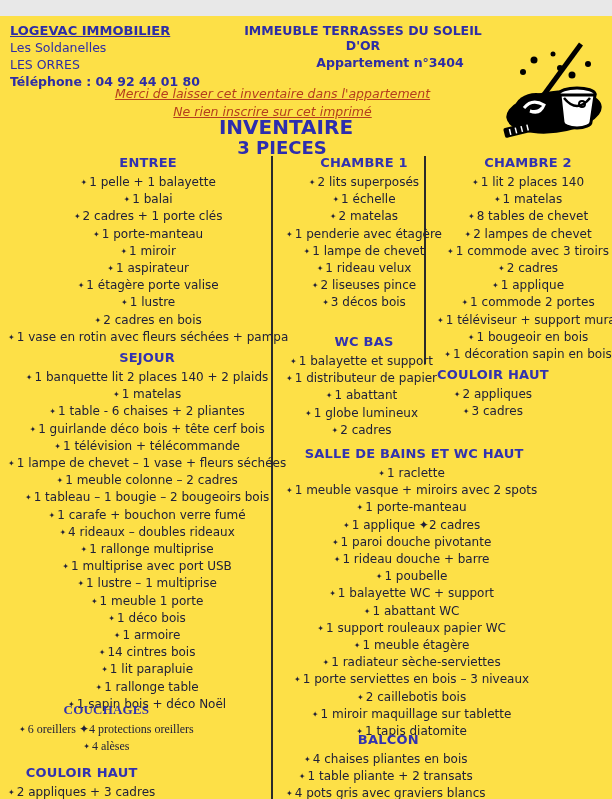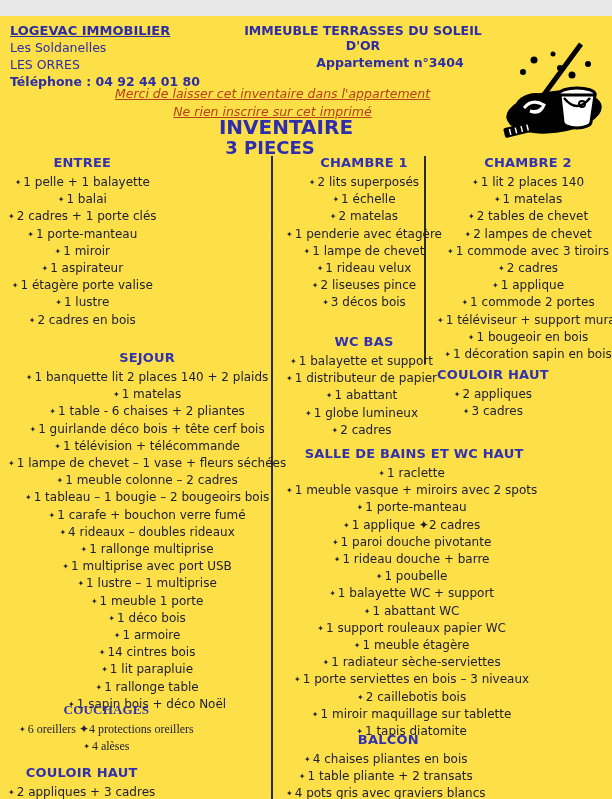--- a/index.html
+++ b/index.html
@@ -19,21 +19,21 @@
   .building{position:absolute;left:228px;top:7px;width:270px;text-align:center;
             font-weight:bold;font-size:12.5px;color:#2d2da6;}
   .apartment{position:absolute;left:300px;top:39px;width:180px;text-align:center;
              font-weight:bold;font-size:12.5px;color:#2d2da6;}
   .notices{position:absolute;left:0;top:69px;width:545px;text-align:center;
            color:#b53e1d;font-weight:normal;font-style:italic;font-size:12.5px;line-height:18px;}
   .notices .notice-line{text-decoration:underline;}
   .doc-title{position:absolute;left:0;top:101px;width:540px;text-align:center;
              color:#2d2dae;font-weight:bold;font-size:20px;line-height:20px;padding-left:16px;}
   .doc-subtitle{position:absolute;left:0;top:121px;width:540px;text-align:center;
-                color:#2d2dae;font-weight:bold;font-size:18px;}
+                color:#2d2dae;font-weight:bold;font-size:18px;padding-left:12px;}
   .logo{position:absolute;left:498px;top:26px;width:112px;height:102px;}
   
   .vline{position:absolute;width:2px;background:#2b2b2b;}
   .vline1{left:271px;top:140px;height:657px;}
   .vline2{left:424px;top:140px;height:208px;}
   
   .section{position:absolute;text-align:center;}
   .sec-title{color:#3232b0;font-weight:bold;font-size:13px;line-height:16px;margin-bottom:3px;
              letter-spacing:.2px;}
   .indent .sec-title{padding-left:5px;}
@@ -108,20 +108,21 @@
     <div>
         <div class="item"><span class="bullet">✦</span><span>1 pelle + 1 balayette</span></div>
         <div class="item"><span class="bullet">✦</span><span>1 balai</span></div>
         <div class="item"><span class="bullet">✦</span><span>2 cadres + 1 porte clés</span></div>
         <div class="item"><span class="bullet">✦</span><span>1 porte-manteau</span></div>
         <div class="item"><span class="bullet">✦</span><span>1 miroir</span></div>
         <div class="item"><span class="bullet">✦</span><span>1 aspirateur</span></div>
         <div class="item"><span class="bullet">✦</span><span>1 étagère porte valise</span></div>
         <div class="item"><span class="bullet">✦</span><span>1 lustre</span></div>
         <div class="item"><span class="bullet">✦</span><span>2 cadres en bois</span></div>
+        <div class="item"><span class="bullet">✦</span><span>1 vase en rotin avec fleurs séchées + pampa</span></div>
       </div>
   </div>
 
   <div class="section sec-sejour">
     <div class="sec-title">SEJOUR</div>
     <div>
         <div class="item"><span class="bullet">✦</span><span>1 banquette lit 2 places 140 + 2 plaids</span></div>
         <div class="item"><span class="bullet">✦</span><span>1 matelas</span></div>
         <div class="item"><span class="bullet">✦</span><span>1 table - 6 chaises + 2 pliantes</span></div>
         <div class="item"><span class="bullet">✦</span><span>1 guirlande déco bois + tête cerf bois</span></div>
@@ -213,21 +214,21 @@
         <div class="item"><span class="bullet">✦</span><span>1 table pliante + 2 transats</span></div>
         <div class="item"><span class="bullet">✦</span><span>4 pots gris avec graviers blancs</span></div>
       </div>
   </div>
 
   <div class="section sec-chambre2">
     <div class="sec-title">CHAMBRE 2</div>
     <div>
         <div class="item"><span class="bullet">✦</span><span>1 lit 2 places 140</span></div>
         <div class="item"><span class="bullet">✦</span><span>1 matelas</span></div>
-        <div class="item"><span class="bullet">✦</span><span>2 tables de chevet</span></div>
+        <div class="item"><span class="bullet">✦</span><span>8 tables de chevet</span></div>
         <div class="item"><span class="bullet">✦</span><span>2 lampes de chevet</span></div>
         <div class="item"><span class="bullet">✦</span><span>1 commode avec 3 tiroirs</span></div>
         <div class="item"><span class="bullet">✦</span><span>2 cadres</span></div>
         <div class="item"><span class="bullet">✦</span><span>1 applique</span></div>
         <div class="item"><span class="bullet">✦</span><span>1 commode 2 portes</span></div>
         <div class="item"><span class="bullet">✦</span><span>1 téléviseur + support mural</span></div>
         <div class="item"><span class="bullet">✦</span><span>1 bougeoir en bois</span></div>
         <div class="item"><span class="bullet">✦</span><span>1 décoration sapin en bois</span></div>
       </div>
   </div>

